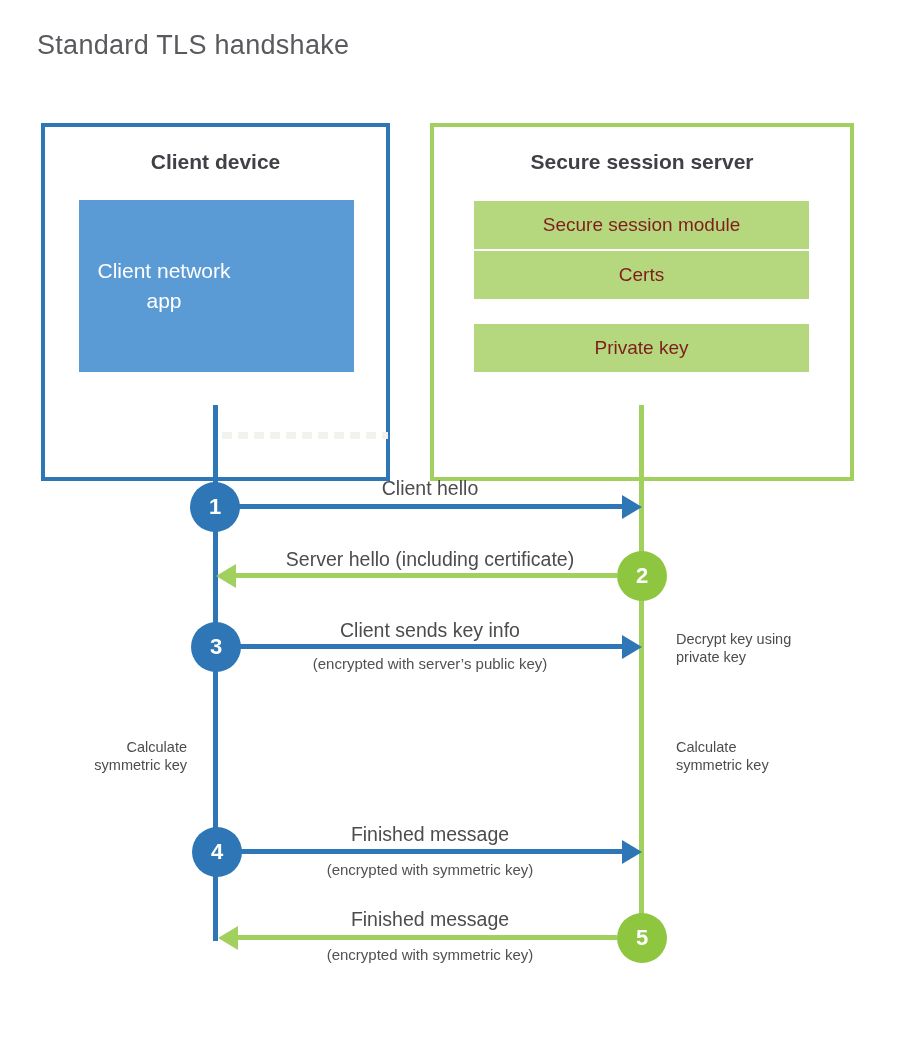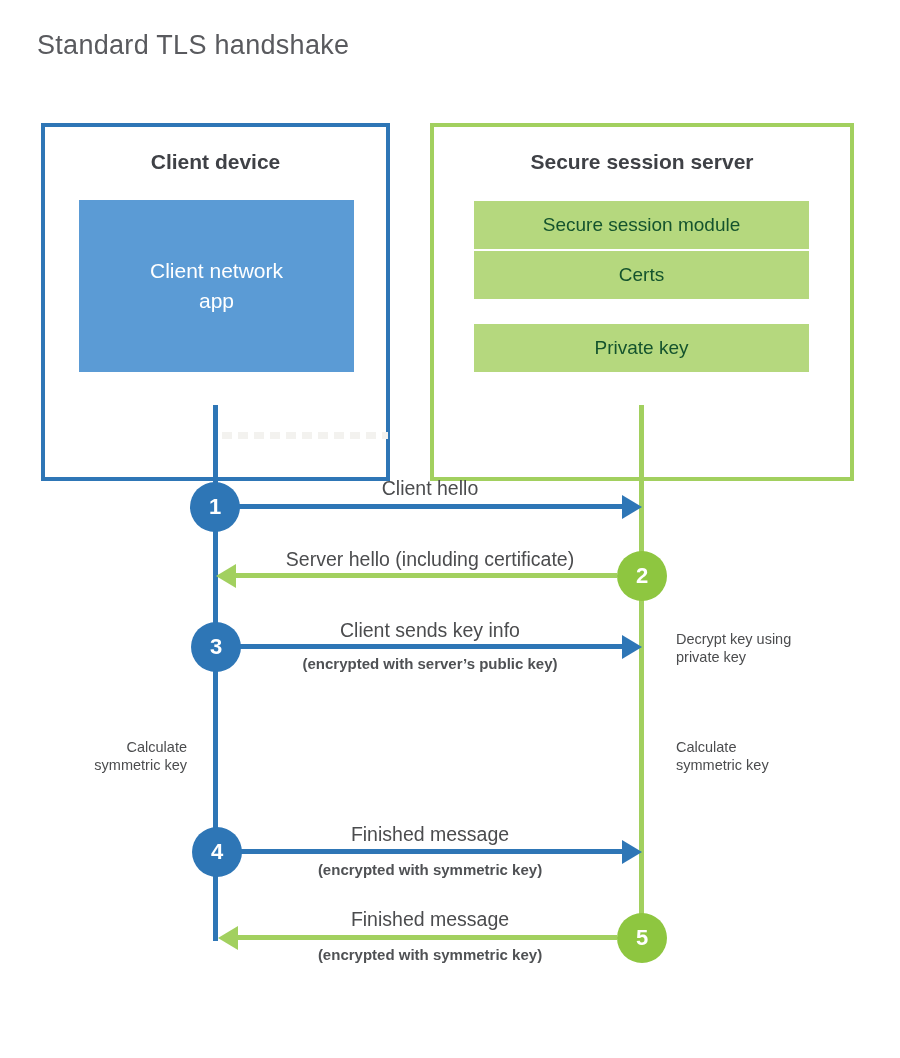--- a/index.html
+++ b/index.html
@@ -26,28 +26,28 @@
   .actor-box{position:absolute;top:123px;height:358px;border:4px solid;background:#fff;}
   .client-box{left:41px;width:349px;border-color:var(--blue);}
   .server-box{left:430px;width:424px;border-color:var(--green);padding-left:12px;}
   .box-title{
     position:absolute;left:0;top:23px;width:100%;text-align:center;
     font-size:21px;font-weight:bold;color:var(--heading);
   }
   .client-app{
     position:absolute;left:34px;top:73px;width:275px;height:172px;
     background:var(--blue-fill);
-    display:flex;align-items:center;justify-content:center;text-align:center;
+    display:flex;align-items:center;justify-content:flex-start;text-align:center;
     color:#fff;font-size:21px;line-height:1.45;
   }
   .client-app span{display:block;width:170px;}
   .server-bar{
     position:absolute;left:40px;width:335px;height:48px;background:var(--green-fill);
     display:flex;align-items:center;justify-content:center;
-    color:#14532d;font-size:19px;
+    color:#7f1d1d;font-size:19px;
   }
   .bar-0{top:74px;} .bar-1{top:124px;} .bar-2{top:197px;}
   
   .lifeline{position:absolute;width:5px;top:405px;}
   .lifeline-client{left:213px;height:536px;background:var(--blue);}
   .lifeline-server{left:639px;height:537px;background:var(--green);}
   .faint-dashes{
     position:absolute;left:222px;top:432px;width:166px;height:7px;
     background:repeating-linear-gradient(90deg,#f3f2ef 0 10px,transparent 10px 16px);
   }
@@ -74,21 +74,21 @@
   .head-left-green{border-right:20px solid var(--green);}
   .h1{left:622px;top:495px;} .h2{left:216px;top:564px;}
   .h3{left:622px;top:635px;} .h4{left:622px;top:840px;} .h5{left:218px;top:926px;}
   
   .msg-label{
     position:absolute;left:220px;width:420px;text-align:center;
     font-size:19.5px;color:var(--label);
   }
   .msg-sub{
     position:absolute;left:220px;width:420px;text-align:center;
-    font-size:15px;color:var(--sub);font-weight:bold;
+    font-size:15px;color:var(--sub);
   }
   .l1{top:477px;} .l2{top:548px;} .l3{top:619px;} .s3{top:655px;}
   .l4{top:823px;} .s4{top:861px;} .l5{top:908px;} .s5{top:946px;}
   
   .side-note{position:absolute;font-size:14.5px;line-height:17.5px;color:var(--label);}
   .note-decrypt{left:676px;top:631px;width:135px;text-align:left;}
   .note-calc-left{left:57px;top:739px;width:130px;text-align:right;}
   .note-calc-right{left:676px;top:739px;width:130px;text-align:left;}
 </style>
 </head>

